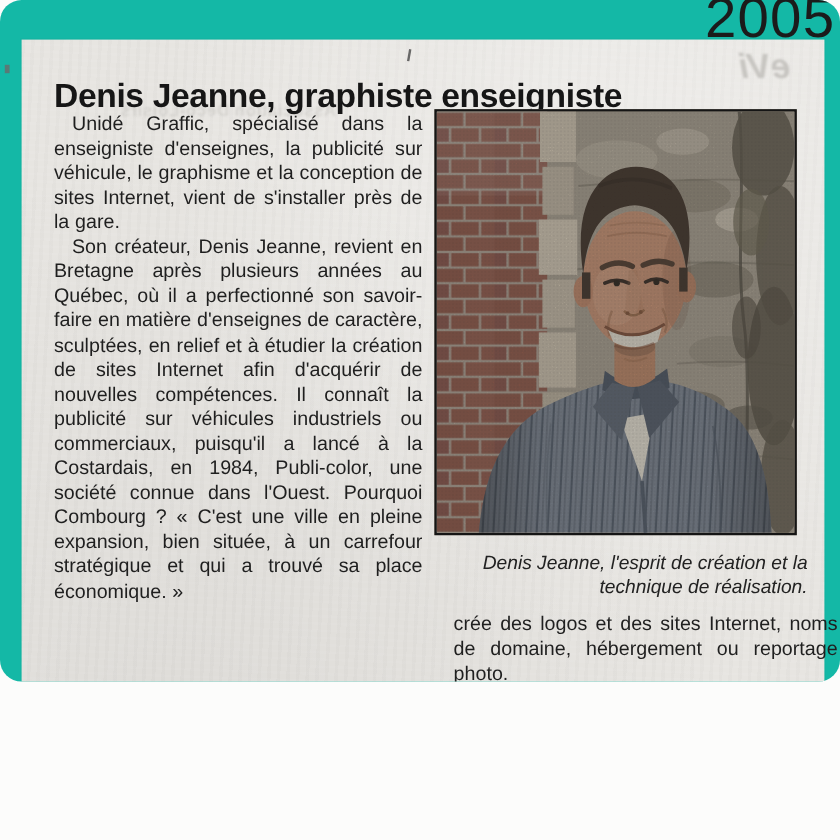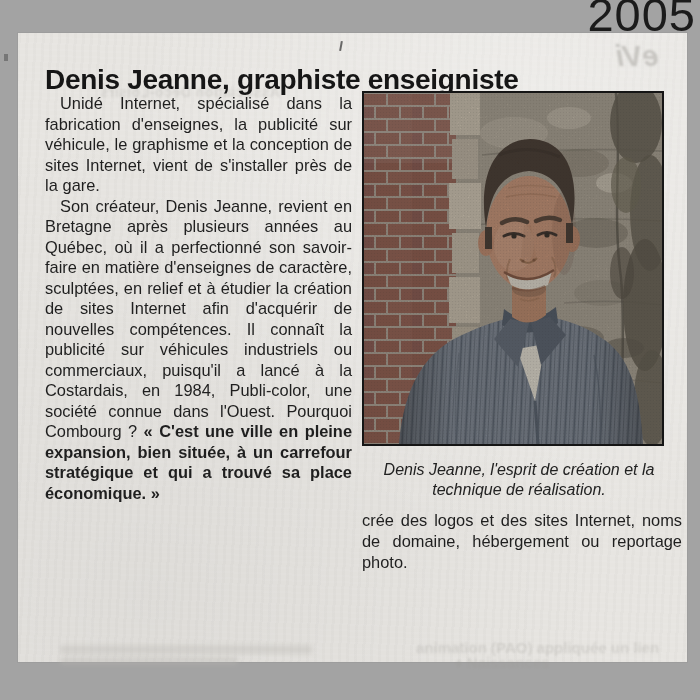--- a/index.html
+++ b/index.html
@@ -1,18 +1,18 @@
 <!DOCTYPE html>
 <html lang="fr"><head>
 <meta charset="utf-8">
 <style>
   html,body{margin:0;padding:0;}
   body{width:700px;height:700px;overflow:hidden;background:#fcfcfb;
        font-family:"Liberation Sans","DejaVu Sans",sans-serif;}
-  .page{position:relative;width:700px;height:700px;background:#a3a3a3;overflow:hidden;}
+  .page{position:relative;width:700px;height:568px;background:#14b8a6;overflow:hidden;border-radius:18px;}
 
   
   .year{position:absolute;top:-9px;right:4px;font-size:47px;font-weight:400;
         letter-spacing:1px;color:#1b1b1b;line-height:1;}
 
   
   .clip{position:absolute;left:18px;top:33px;width:669px;height:629px;
         background:
           radial-gradient(ellipse at 75% 15%, rgba(255,255,255,.30), transparent 55%),
           radial-gradient(ellipse at 20% 90%, rgba(0,0,0,.04), transparent 60%),
@@ -38,26 +38,26 @@
   .ghost-naiss{left:437px;top:621px;font-size:15px;opacity:.24;}
   .smudge{position:absolute;background:#b9b7b2;filter:blur(2px);opacity:.35;border-radius:3px;}
   .sm1{left:42px;top:612px;width:252px;height:9px;}
   .sm2{left:42px;top:624px;width:178px;height:8px;}
 
   
   .leftcol{position:absolute;left:27px;top:60px;width:307px;}
   .par{margin:0;text-align:justify;font-size:16.4px;line-height:20.5px;color:#1f1f1f;
        word-spacing:.2px;}
   .ind{text-indent:15px;}
-  .bold-quote{font-weight:700;}
+  .bold-quote{font-weight:400;}
 
   .caption{position:absolute;left:347px;top:427px;width:308px;margin:0;
-           font-size:16px;line-height:20px;font-style:italic;color:#222;text-align:center;}
-
-  .rightcol{position:absolute;left:344px;top:477px;width:320px;}
+           font-size:16px;line-height:20px;font-style:italic;color:#222;text-align:right;}
+
+  .rightcol{position:absolute;left:360px;top:477px;width:320px;}
   .rightcol .par{font-size:16.4px;line-height:21px;}
 
   
   .photo{position:absolute;left:344px;top:58px;width:298px;height:351px;
          border:2px solid #151515;background:#a79d8c;}
   .photo svg{display:block;width:100%;height:100%;}
 </style>
 </head>
 <body>
 
@@ -72,21 +72,21 @@
     <div class="ghost ghost-animline">animation (PAO) appliquée un lien</div>
     <div class="ghost ghost-naiss"><span>♦</span> <span>Naissances</span></div>
     <div class="smudge sm1"></div>
     <div class="smudge sm2"></div>
 
     <div class="tick"></div>
 
     <h1 class="headline">Denis Jeanne, graphiste enseigniste</h1>
 
     <div class="leftcol">
-      <p class="par ind">Unidé Internet, spécialisé dans la fabrication d'enseignes, la publicité sur véhicule, le graphisme et la conception de sites Internet, vient de s'installer près de la gare.</p>
+      <p class="par ind">Unidé Graffic, spécialisé dans la enseigniste d'enseignes, la publicité sur véhicule, le graphisme et la conception de sites Internet, vient de s'installer près de la gare.</p>
       <p class="par ind"><span>Son créateur, Denis Jeanne, revient en Bretagne après plusieurs années au Québec, où il a perfectionné son savoir-faire en matière d'enseignes de caractère, sculptées, en relief et à étudier la création de sites Internet afin d'acquérir de nouvelles compétences. Il connaît la publicité sur véhicules industriels ou commerciaux, puisqu'il a lancé à la Costardais, en 1984, Publi-color, une société connue dans l'Ouest. Pourquoi Combourg ? </span><span class="bold-quote">« C'est une ville en pleine expansion, bien située, à un carrefour stratégique et qui a trouvé sa place économique. »</span></p>
     </div>
 
     <div class="photo">
       <svg viewBox="0 0 298 351" xmlns="http://www.w3.org/2000/svg" preserveAspectRatio="none">
         <defs>
           <pattern id="br" width="48" height="26" patternUnits="userSpaceOnUse">
             <rect width="48" height="26" fill="#c0b0a0"></rect>
             <rect x="0" y="1" width="22" height="11" fill="#9b5a47"></rect>
             <rect x="24" y="1" width="24" height="11" fill="#a2604d"></rect>

